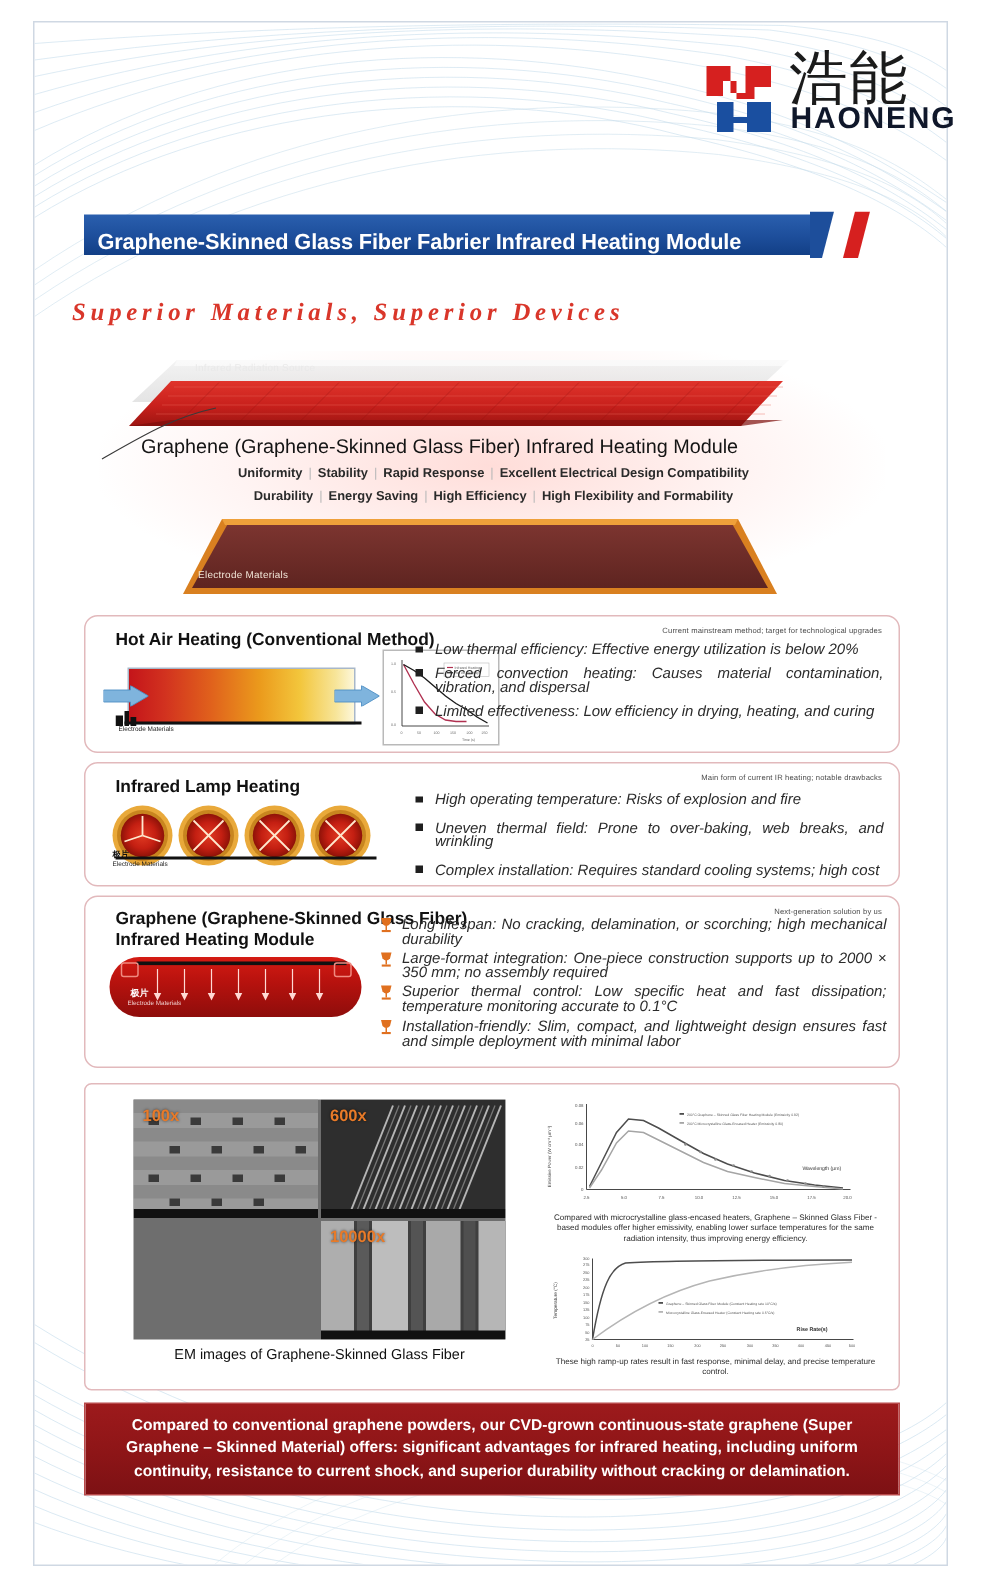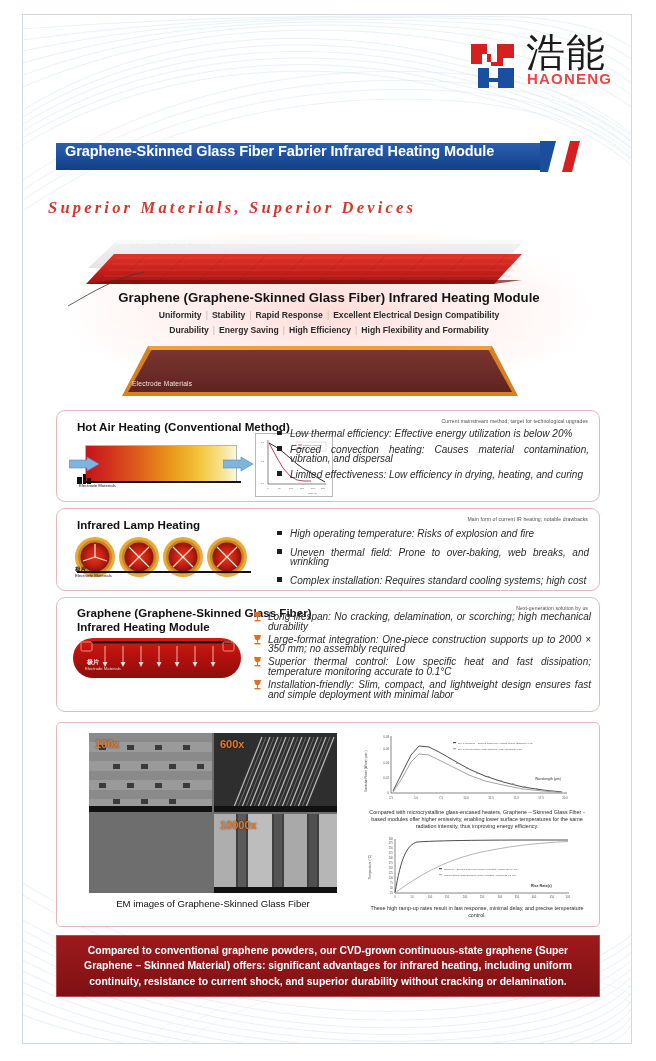--- a/index.html
+++ b/index.html
@@ -6,33 +6,33 @@
   body{width:656px;height:1061px;font-family:"Liberation Sans",sans-serif;overflow:hidden;}
   .page{position:relative;width:656px;height:1061px;background:#ffffff;box-sizing:border-box;}
   .page-border{position:absolute;left:22px;top:14px;width:610px;height:1030px;border:1px solid #cfd8e3;box-sizing:border-box;}
   .waves{position:absolute;left:23px;top:15px;width:608px;height:1028px;overflow:hidden;pointer-events:none;}
   .waves svg{position:absolute;left:0;top:0;}
 
   
   .logo{position:absolute;right:36px;top:36px;width:150px;height:62px;}
   .logo-mark{position:absolute;left:0;top:6px;width:52px;height:48px;}
   .logo-cn{position:absolute;left:56px;top:0px;font-size:39px;font-weight:normal;color:#1b1b1b;letter-spacing:1px;line-height:34px;}
-  .logo-en{position:absolute;left:57px;top:35px;font-size:15px;font-weight:bold;color:#ef4444;letter-spacing:1.2px;line-height:16px;}
+  .logo-en{position:absolute;left:57px;top:35px;font-size:20px;font-weight:bold;color:#0f172a;letter-spacing:1.2px;line-height:16px;}
 
   .product-title{position:absolute;left:56px;top:103px;font-family:"Liberation Serif",serif;font-size:29px;font-weight:bold;color:#1f4e9c;letter-spacing:.2px;}
-  .title-bar{position:absolute;left:56px;top:143px;width:488px;height:27px;background:linear-gradient(180deg,#2a5fae 0%,#1d4e9b 55%,#123f86 100%);border:1px solid #0f3straight;display:flex;align-items:flex-start;box-sizing:border-box;}
+  .title-bar{position:absolute;left:56px;top:143px;width:488px;height:27px;background:linear-gradient(180deg,#2a5fae 0%,#1d4e9b 55%,#123f86 100%);border:1px solid #0f3straight;display:flex;align-items:flex-end;box-sizing:border-box;}
   .title-bar span{color:#ffffff;font-size:14.5px;font-weight:bold;padding-left:9px;white-space:nowrap;letter-spacing:-.1px;}
   .title-flag{position:absolute;left:540px;top:141px;width:44px;height:31px;}
 
   .tagline{position:absolute;left:0;top:198px;width:656px;color:#d9362a;font-family:Liberation Serif, serif;font-style:italic;font-weight:bold;font-size:16.5px;letter-spacing:3.2px;padding-left:48px;}
 
   
   .hero{position:absolute;left:56px;top:228px;width:544px;height:175px;}
   .hero-glow{position:absolute;left:10px;top:6px;width:524px;height:166px;background:radial-gradient(ellipse at 50% 46%,rgba(255,170,160,.40) 0%,rgba(255,205,200,.22) 46%,rgba(255,255,255,0) 72%);}
-  .hero-title{position:absolute;left:38px;top:62px;width:470px;text-align:center;font-size:13.2px;font-weight:bold;color:#141414;}
+  .hero-title{position:absolute;left:38px;top:62px;width:470px;font-size:13.2px;font-weight:normal;color:#141414;}
   .hero-feats{position:absolute;left:28px;top:80px;width:490px;text-align:center;font-size:8.6px;font-weight:bold;color:#2a2a2a;line-height:15px;}
   .hero-feats i{font-style:normal;color:#b9b9b9;padding:0 4px;font-weight:normal;}
   .lbl-irs{position:absolute;left:74px;top:14px;font-size:6.6px;color:#e9e9e9;letter-spacing:.2px;}
   .lbl-elec{position:absolute;left:76px;top:152px;font-size:6.6px;color:#f2e6d8;letter-spacing:.2px;}
 
   
   .panel{position:absolute;left:56px;border:1px solid #e2b9bc;border-radius:9px;background:#ffffff;box-sizing:border-box;}
   .p1{top:410px;width:544px;height:92px;}
   .p2{top:508px;width:544px;height:83px;}
   .p3{top:597px;width:544px;height:115px;}

